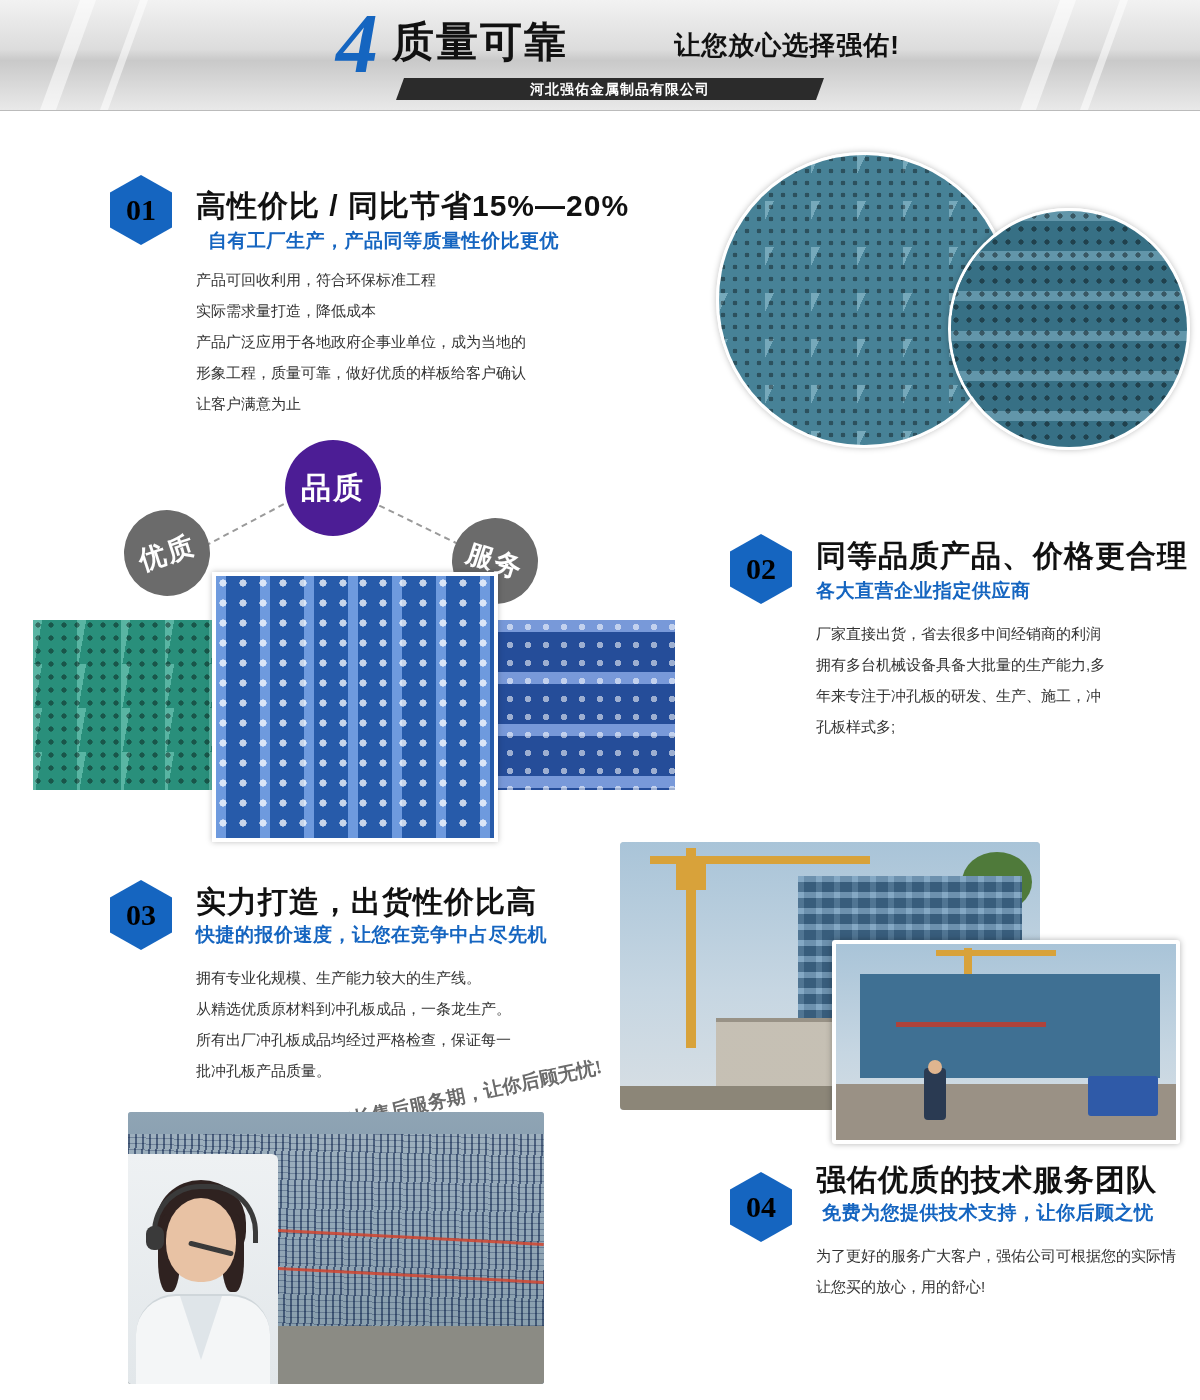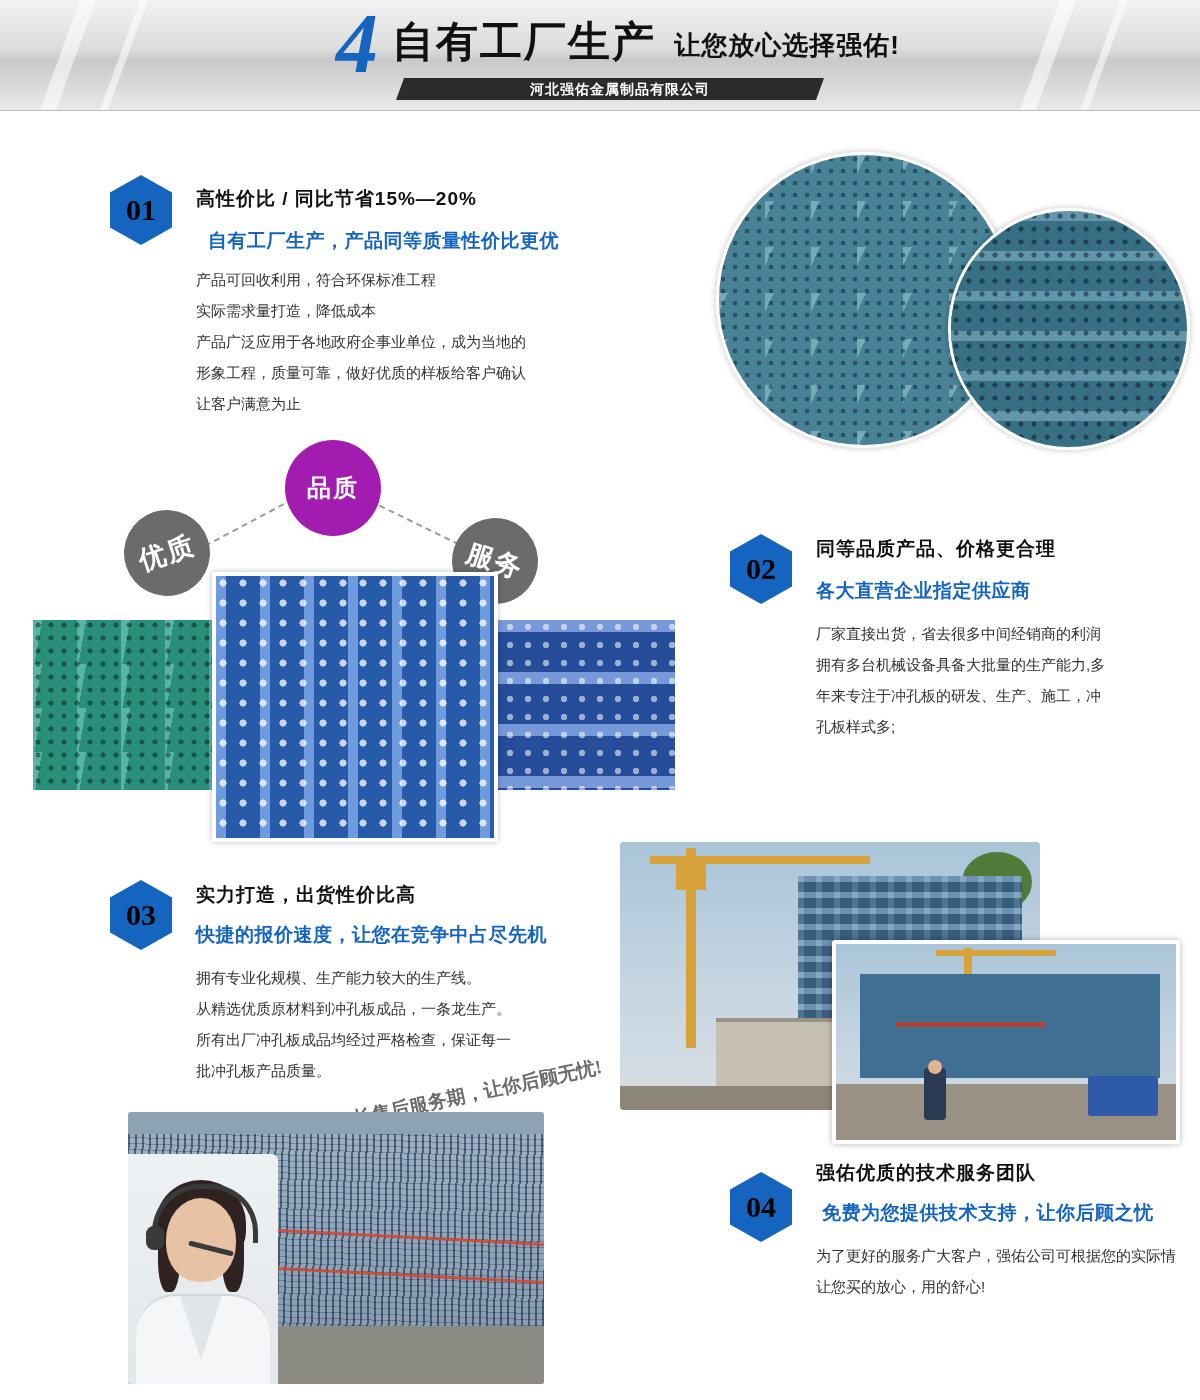--- a/index.html
+++ b/index.html
@@ -57,21 +57,21 @@
   
   .num-badge{
     position:absolute;width:62px;height:70px;
     background:#1565c0;
     clip-path:polygon(50% 0%,100% 25%,100% 75%,50% 100%,0% 75%,0% 25%);
     color:#000000;font-size:30px;font-weight:bold;
     display:flex;align-items:center;justify-content:center;
     font-family:"Liberation Serif","DejaVu Serif",serif;
   }
   .title-main{
-    position:absolute;font-size:19px;font-weight:bold;color:#111;
+    position:absolute;font-size:30px;font-weight:bold;color:#111;
     letter-spacing:1px;white-space:nowrap;
   }
   .title-sub{
     position:absolute;font-size:19px;font-weight:bold;color:#1565c0;
     letter-spacing:.5px;white-space:nowrap;
   }
   .body-text{
     position:absolute;font-size:15px;color:#333;line-height:31px;
   }
   .body-text div{white-space:nowrap;}
@@ -122,21 +122,21 @@
     background-size:18px 18px, 100% 52px;
   }
 
   
   .bubble{
     position:absolute;border-radius:50%;
     background:#6d6d6d;color:#fff;font-weight:bold;
     display:flex;align-items:center;justify-content:center;
     letter-spacing:2px;
   }
-  .bubble.big{width:96px;height:96px;font-size:24px;background:#a21caf;}
+  .bubble.big{width:96px;height:96px;font-size:30px;background:#4c1d95;}
   .bubble.small{width:86px;height:86px;font-size:27px;background:#6b6b6b;}
   .bubble span{display:block;}
 
   .dash{
     position:absolute;border-top:2px dashed #9a9a9a;
     transform-origin:left center;height:0;
   }
 
   
   .sky{
@@ -195,21 +195,21 @@
 <body>
 
 <div class="header">
   <div class="header-inner">
     <div class="head-stripe" style="left:60px;"></div>
     <div class="head-stripe" style="left:120px;width:8px;"></div>
     <div class="head-stripe" style="left:1040px;"></div>
     <div class="head-stripe" style="left:1100px;width:8px;"></div>
 
     <div class="big4">4</div>
-    <div class="head-main">自有工厂生产</div>
+    <div class="head-main">质量可靠</div>
     <div class="head-sub" style="left:auto;right:300px;">让您放心选择强佑!</div>
     <div class="head-bar"></div>
     <div class="head-bar-text">河北强佑金属制品有限公司</div>
   </div>
 </div>
 
 <div class="num-badge" style="left:110px;top:175px;">01</div>
 <div class="title-main" style="left:196px;top:186px;">高性价比 / 同比节省15%—20%</div>
 <div class="title-sub" style="left:208px;top:228px;">自有工厂生产，产品同等质量性价比更优</div>
 <div class="body-text" style="left:196px;top:264px;width:420px;">

